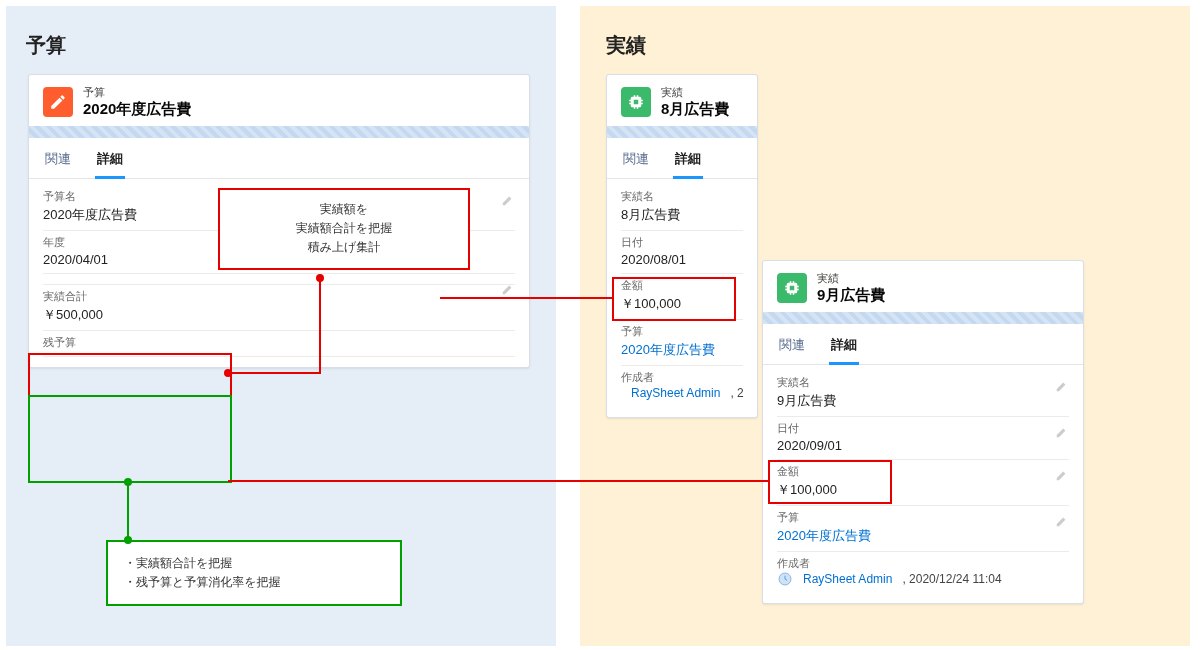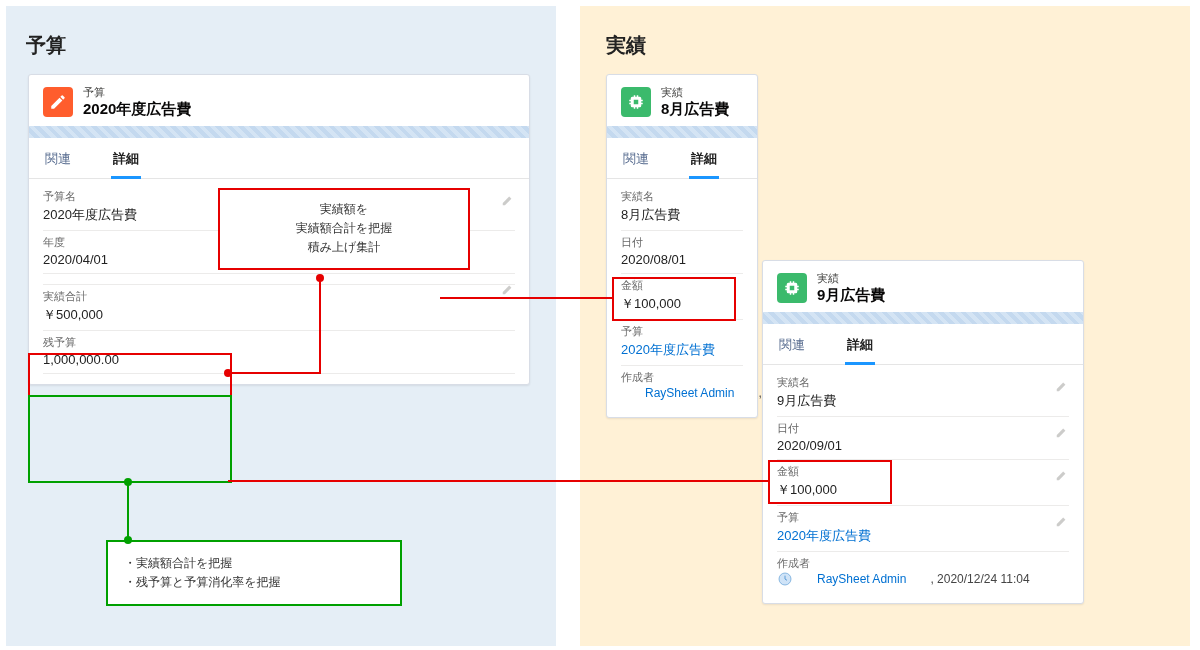--- a/index.html
+++ b/index.html
@@ -9,31 +9,31 @@
 .section-title{position:absolute;font-weight:700;font-size:20px;color:#222}
 .card{position:absolute;background:#fff;border:1px solid #d8dde6;border-radius:3px;box-shadow:0 1px 2px rgba(0,0,0,.08)}
 .card-head{display:flex;align-items:center;padding:10px 14px 8px;border-bottom:0}
 .head-icon{width:30px;height:30px;border-radius:4px;display:flex;align-items:center;justify-content:center;margin-right:10px;flex-shrink:0}
 .head-icon svg{width:18px;height:18px;fill:#fff}
 .icon-orange{background:#ff5d2d}
 .icon-green{background:#3bba6c}
 .head-text .obj{font-size:11px;color:#3e3e3c}
 .head-text .title{font-size:15px;font-weight:700;line-height:1.2}
 .pattern-bar{height:12px;background:repeating-linear-gradient(45deg,#d4e4f4 0 4px,#c4d9ef 4px 8px)}
-.tabs{display:flex;gap:38px;padding:8px 14px 0;border-bottom:1px solid #e5e5e5;font-size:13px}
+.tabs{display:flex;gap:22px;padding:8px 14px 0;border-bottom:1px solid #e5e5e5;font-size:13px}
 .tab{padding:4px 2px 8px;color:#54698d}
 .tab.active{color:#222;font-weight:700;border-bottom:3px solid #1b96ff;margin-bottom:-1px}
 .fields{padding:6px 14px 10px}
 .fld{border-bottom:1px solid #ecebea;padding:4px 0 6px;position:relative}
 .fld .lab{font-size:11px;color:#696969}
 .fld .val{font-size:13px;color:#222;padding-top:2px}
 .fld .val.link{color:#0070d2}
 .pencil{position:absolute;right:0;top:8px;width:14px;height:14px;opacity:.35}
 .pencil svg{width:14px;height:14px;fill:#706e6b}
-.author{display:flex;align-items:center;gap:24px;font-size:12px}
+.author{display:flex;align-items:center;gap:10px;font-size:12px}
 .author .clock{width:16px;height:16px}
 .author .nm{color:#0070d2}
 .author .ts{color:#444}
 .callout{position:absolute;border:2px solid;background:#fff;font-size:12px;color:#333;line-height:1.6}
 .callout-red{border-color:#e60000}
 .callout-green{border-color:#00a000}
 .hl-red{position:absolute;border:2px solid #e60000;pointer-events:none}
 .hl-green{position:absolute;border:2px solid #00a000;pointer-events:none}
 .line-red{position:absolute;background:#e60000;pointer-events:none}
 .line-green{position:absolute;background:#00a000;pointer-events:none}
@@ -83,21 +83,20 @@
       <span class="pencil" data-name="edit-pencil-icon"><svg viewBox="0 0 24 24">
               <path d="M3 17.25V21h3.75L17.81 9.94l-3.75-3.75L3 17.25z"></path>
             </svg></span>
     </div>
     <div class="fld" data-name="field-actual-total">
       <div class="lab" data-name="field-label">実績合計</div>
       <div class="val" data-name="field-value">￥500,000</div>
     </div>
     <div class="fld" data-name="field-remaining">
       <div class="lab" data-name="field-label">残予算</div>
-      <div class="val" data-name="field-value">1,000,000.00</div>
     </div>
   </div>
 </div>
 
 <style></style>
 
 <div class="card" data-name="actual-card-august" style="position: absolute; left: 606px; top: 74px; width: 148px;">
   <div class="card-head">
     <div class="head-icon icon-green" data-name="chip-icon">
       <svg viewBox="0 0 24 24">

